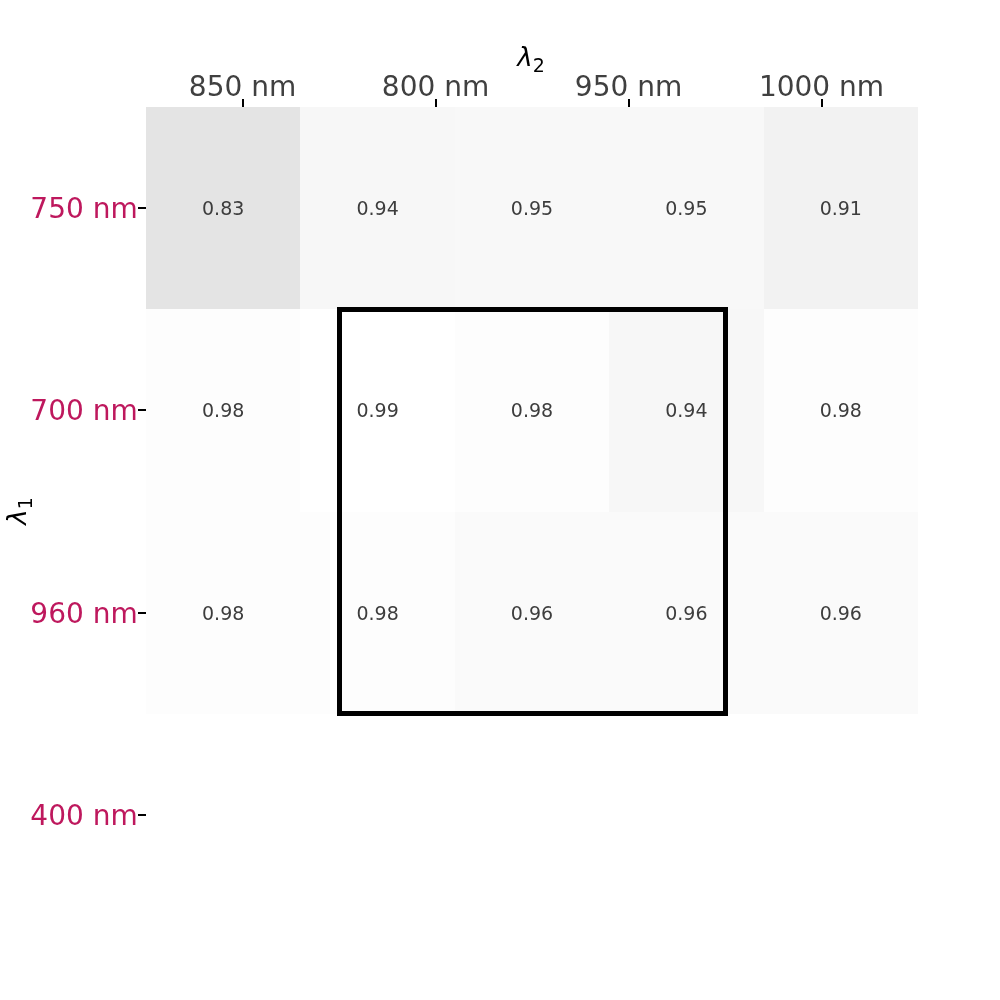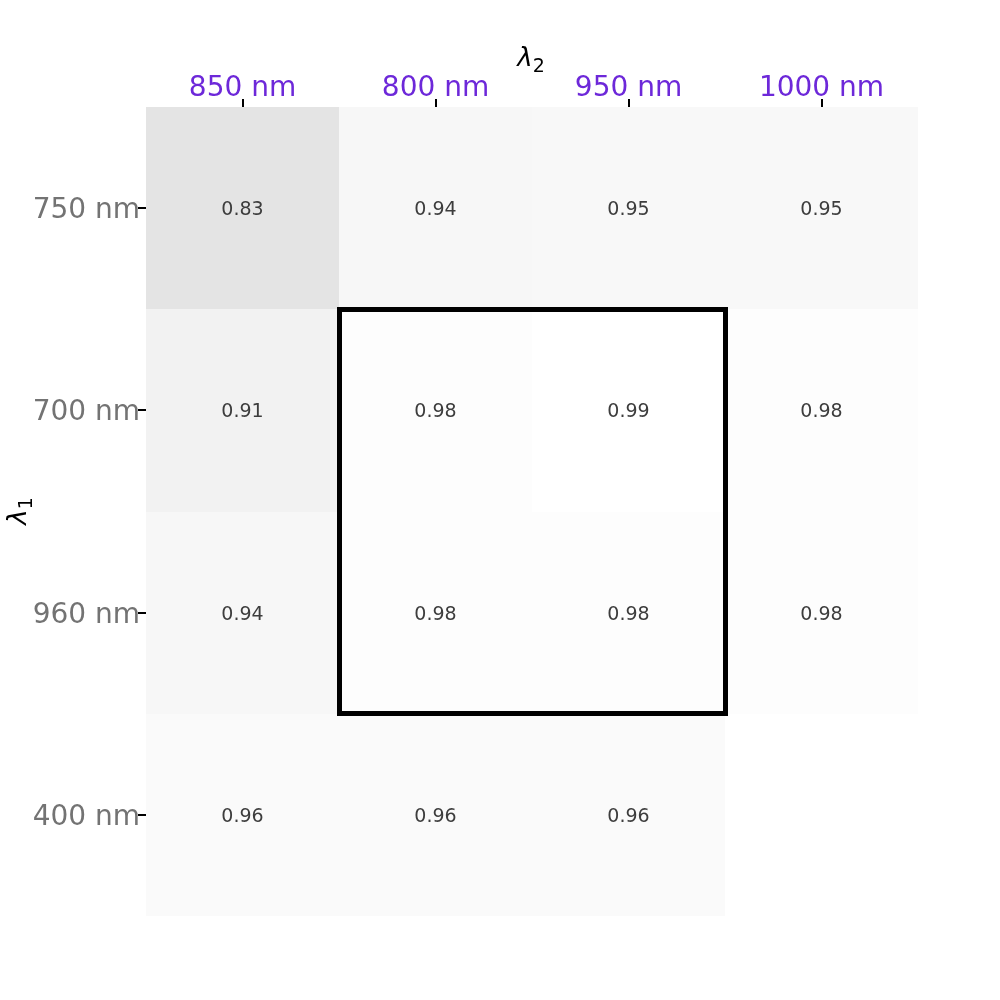--- a/index.html
+++ b/index.html
@@ -16,47 +16,47 @@
     overflow: hidden;
   }
   
   #grid {
     position: absolute;
     left: 146px;
     top: 107px;
     width: 772px;
     height: 809px;
     display: grid;
-    grid-template-columns: repeat(4, 1fr);
+    grid-template-columns: repeat(5, 1fr);
     grid-template-rows: repeat(4, 1fr);
   }
   .cell {
     display: flex;
     align-items: center;
     justify-content: center;
     font-size: 19px;
     color: #3d3d3d;
   }
   
   .xtick {
     position: absolute;
     top: 70px;
     transform: translateX(-50%);
     font-size: 28px;
-    color: #6d28d9;
+    color: #404040;
     white-space: nowrap;
   }
   .ytick {
     position: absolute;
-    left: 4px;
+    left: 16px;
     width: 136px;
-    text-align: right;
+    text-align: center;
     transform: translateY(-50%);
     font-size: 28px;
-    color: #737373;
+    color: #be185d;
     white-space: nowrap;
   }
   
   .xmark {
     position: absolute;
     top: 99px;
     width: 2px;
     height: 8px;
     background: #000000;
     transform: translateX(-50%);

